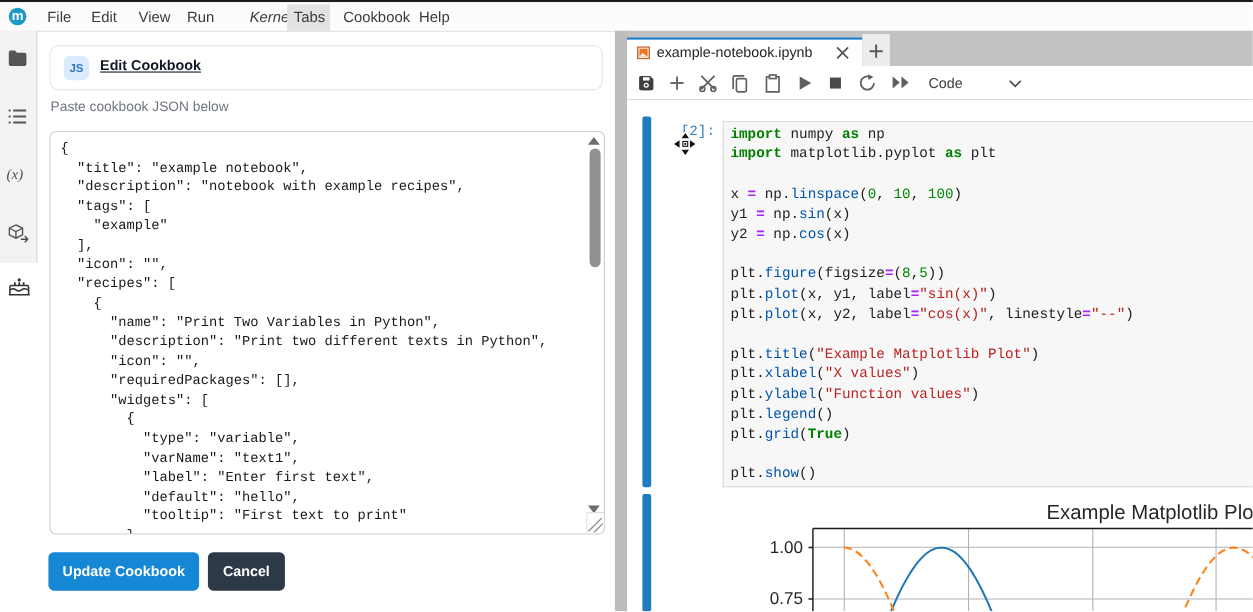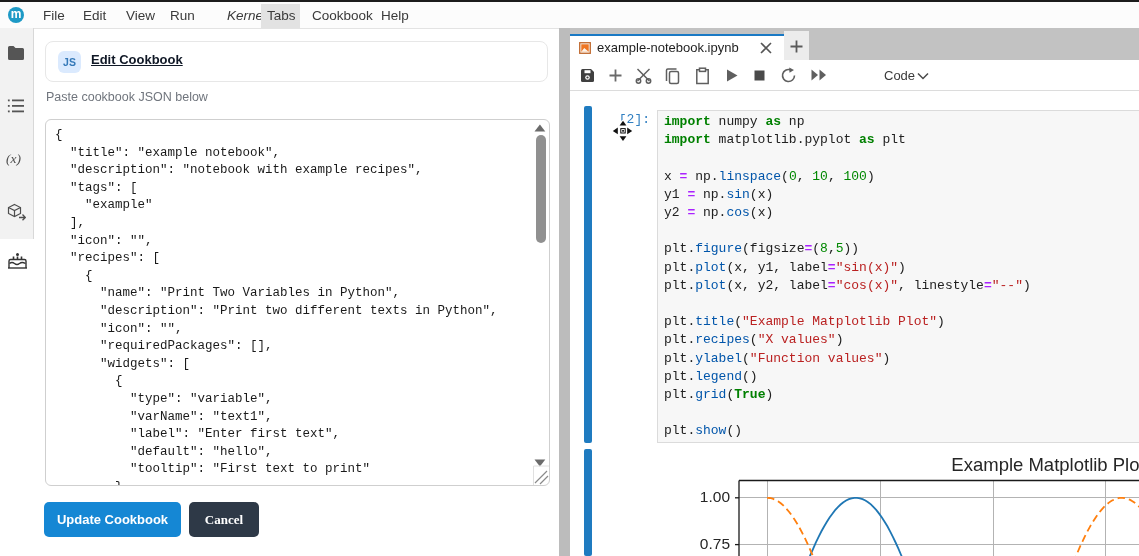--- a/index.html
+++ b/index.html
@@ -14,30 +14,30 @@
 #sidebar{left:0;top:28px;width:33px;height:211px;background:#f2f2f2;border-right:1px solid #d8d8d8;}
 
 #card{left:45px;top:41px;width:501px;height:39px;background:#fff;border:1px solid #e7e7e7;border-radius:8px;}
 #jsbadge{left:58px;top:51px;width:23px;height:22px;border-radius:6px;background:#dbeafe;color:#3579b8;font-size:10.5px;font-weight:bold;text-align:center;line-height:22px;}
 #cardtitle{left:91px;top:52px;font-size:13px;font-weight:bold;color:#101826;text-decoration:underline;}
 #pastelbl{left:46px;top:90px;font-size:12.5px;color:#70757d;}
 #ta{left:45px;top:119px;width:503px;height:365px;background:#fff;border:1px solid #cfcfcf;border-radius:6px;overflow:hidden;}
 #tatext{position:absolute;left:9px;top:7px;font-family:"Liberation Mono",monospace;font-size:12.5px;line-height:17.6px;color:#1a1a1a;white-space:pre;}
 #sb-thumb{left:490px;top:15px;width:9.5px;height:108px;background:#909090;border-radius:5px;}
 #btn1{left:44px;top:502px;width:137px;height:35px;background:#1587d4;border-radius:5px;color:#fff;font-size:13px;font-weight:bold;text-align:center;line-height:35px;}
-#btn2{left:189px;top:502px;width:70px;height:35px;background:#2e3947;border-radius:5px;color:#fff;font-size:13px;font-weight:bold;text-align:center;line-height:35px;font-family:Liberation Serif, serif;}
+#btn2{left:189px;top:502px;width:70px;height:35px;background:#2e3947;border-radius:5px;color:#fff;font-size:13px;font-weight:bold;text-align:center;line-height:35px;}
 
 #divider{left:559px;top:28px;width:11px;height:528px;background:#bcbcbc;}
 
 #tabbar{left:570px;top:28px;width:569px;height:32px;background:#c2c2c2;}
 #tab1{left:570px;top:34px;width:214px;height:26px;background:#fff;border-top:2.5px solid #1a79c4;}
 #tablbl{left:597px;top:40px;font-size:13px;color:#1f1f1f;}
 #tabplus{left:784px;top:31px;width:25px;height:29px;background:#ececec;}
 #toolbar{left:570px;top:60px;width:569px;height:30px;background:#fff;border-bottom:1px solid #dcdcdc;}
-#codesel{left:844px;top:68px;font-size:13px;color:#3a3a3a;margin-left:40px;}
+#codesel{left:844px;top:68px;font-size:13px;color:#3a3a3a;}
 
 #collapser1{left:584px;top:106px;width:8px;height:337px;background:#1f7bc0;border-radius:2px;}
 #collapser2{left:584px;top:449px;width:8px;height:107px;background:#1f7bc0;border-radius:2px;}
 #prompt{left:588px;top:112px;width:62px;text-align:right;font-family:"Liberation Mono",monospace;font-size:13px;color:#307fc1;}
 #editor{left:657px;top:110px;width:482px;height:331px;background:#f7f7f7;border:1px solid #dbdbdb;border-right:none;}
 #code{position:absolute;left:6px;top:2px;font-family:"Liberation Mono",monospace;font-size:13px;line-height:18.2px;color:#212121;white-space:pre;}
 .kw{color:#008000;font-weight:bold;}
 .op{color:#AA22FF;font-weight:bold;}
 .pr{color:#0055aa;}
 .st{color:#BA2121;}
@@ -197,21 +197,21 @@
 
 x <span class="op">=</span> np.<span class="pr">linspace</span>(<span class="nu">0</span>, <span class="nu">10</span>, <span class="nu">100</span>)
 y1 <span class="op">=</span> np.<span class="pr">sin</span>(x)
 y2 <span class="op">=</span> np.<span class="pr">cos</span>(x)
 
 plt.<span class="pr">figure</span>(figsize<span class="op">=</span>(<span class="nu">8</span>,<span class="nu">5</span>))
 plt.<span class="pr">plot</span>(x, y1, label<span class="op">=</span><span class="st">"sin(x)"</span>)
 plt.<span class="pr">plot</span>(x, y2, label<span class="op">=</span><span class="st">"cos(x)"</span>, linestyle<span class="op">=</span><span class="st">"--"</span>)
 
 plt.<span class="pr">title</span>(<span class="st">"Example Matplotlib Plot"</span>)
-plt.<span class="pr">recipes</span>(<span class="st">"X values"</span>)
+plt.<span class="pr">xlabel</span>(<span class="st">"X values"</span>)
 plt.<span class="pr">ylabel</span>(<span class="st">"Function values"</span>)
 plt.<span class="pr">legend</span>()
 plt.<span class="pr">grid</span>(<span class="kw">True</span>)
 
 plt.<span class="pr">show</span>()</div>
   </div>
   <svg class="abs" style="left:655px;top:450px;width:484px;height:106px;" viewBox="0 0 484 106">
     <defs>
         <clipPath id="axclip">
           <rect x="84.7" y="31" width="400" height="75"></rect>

